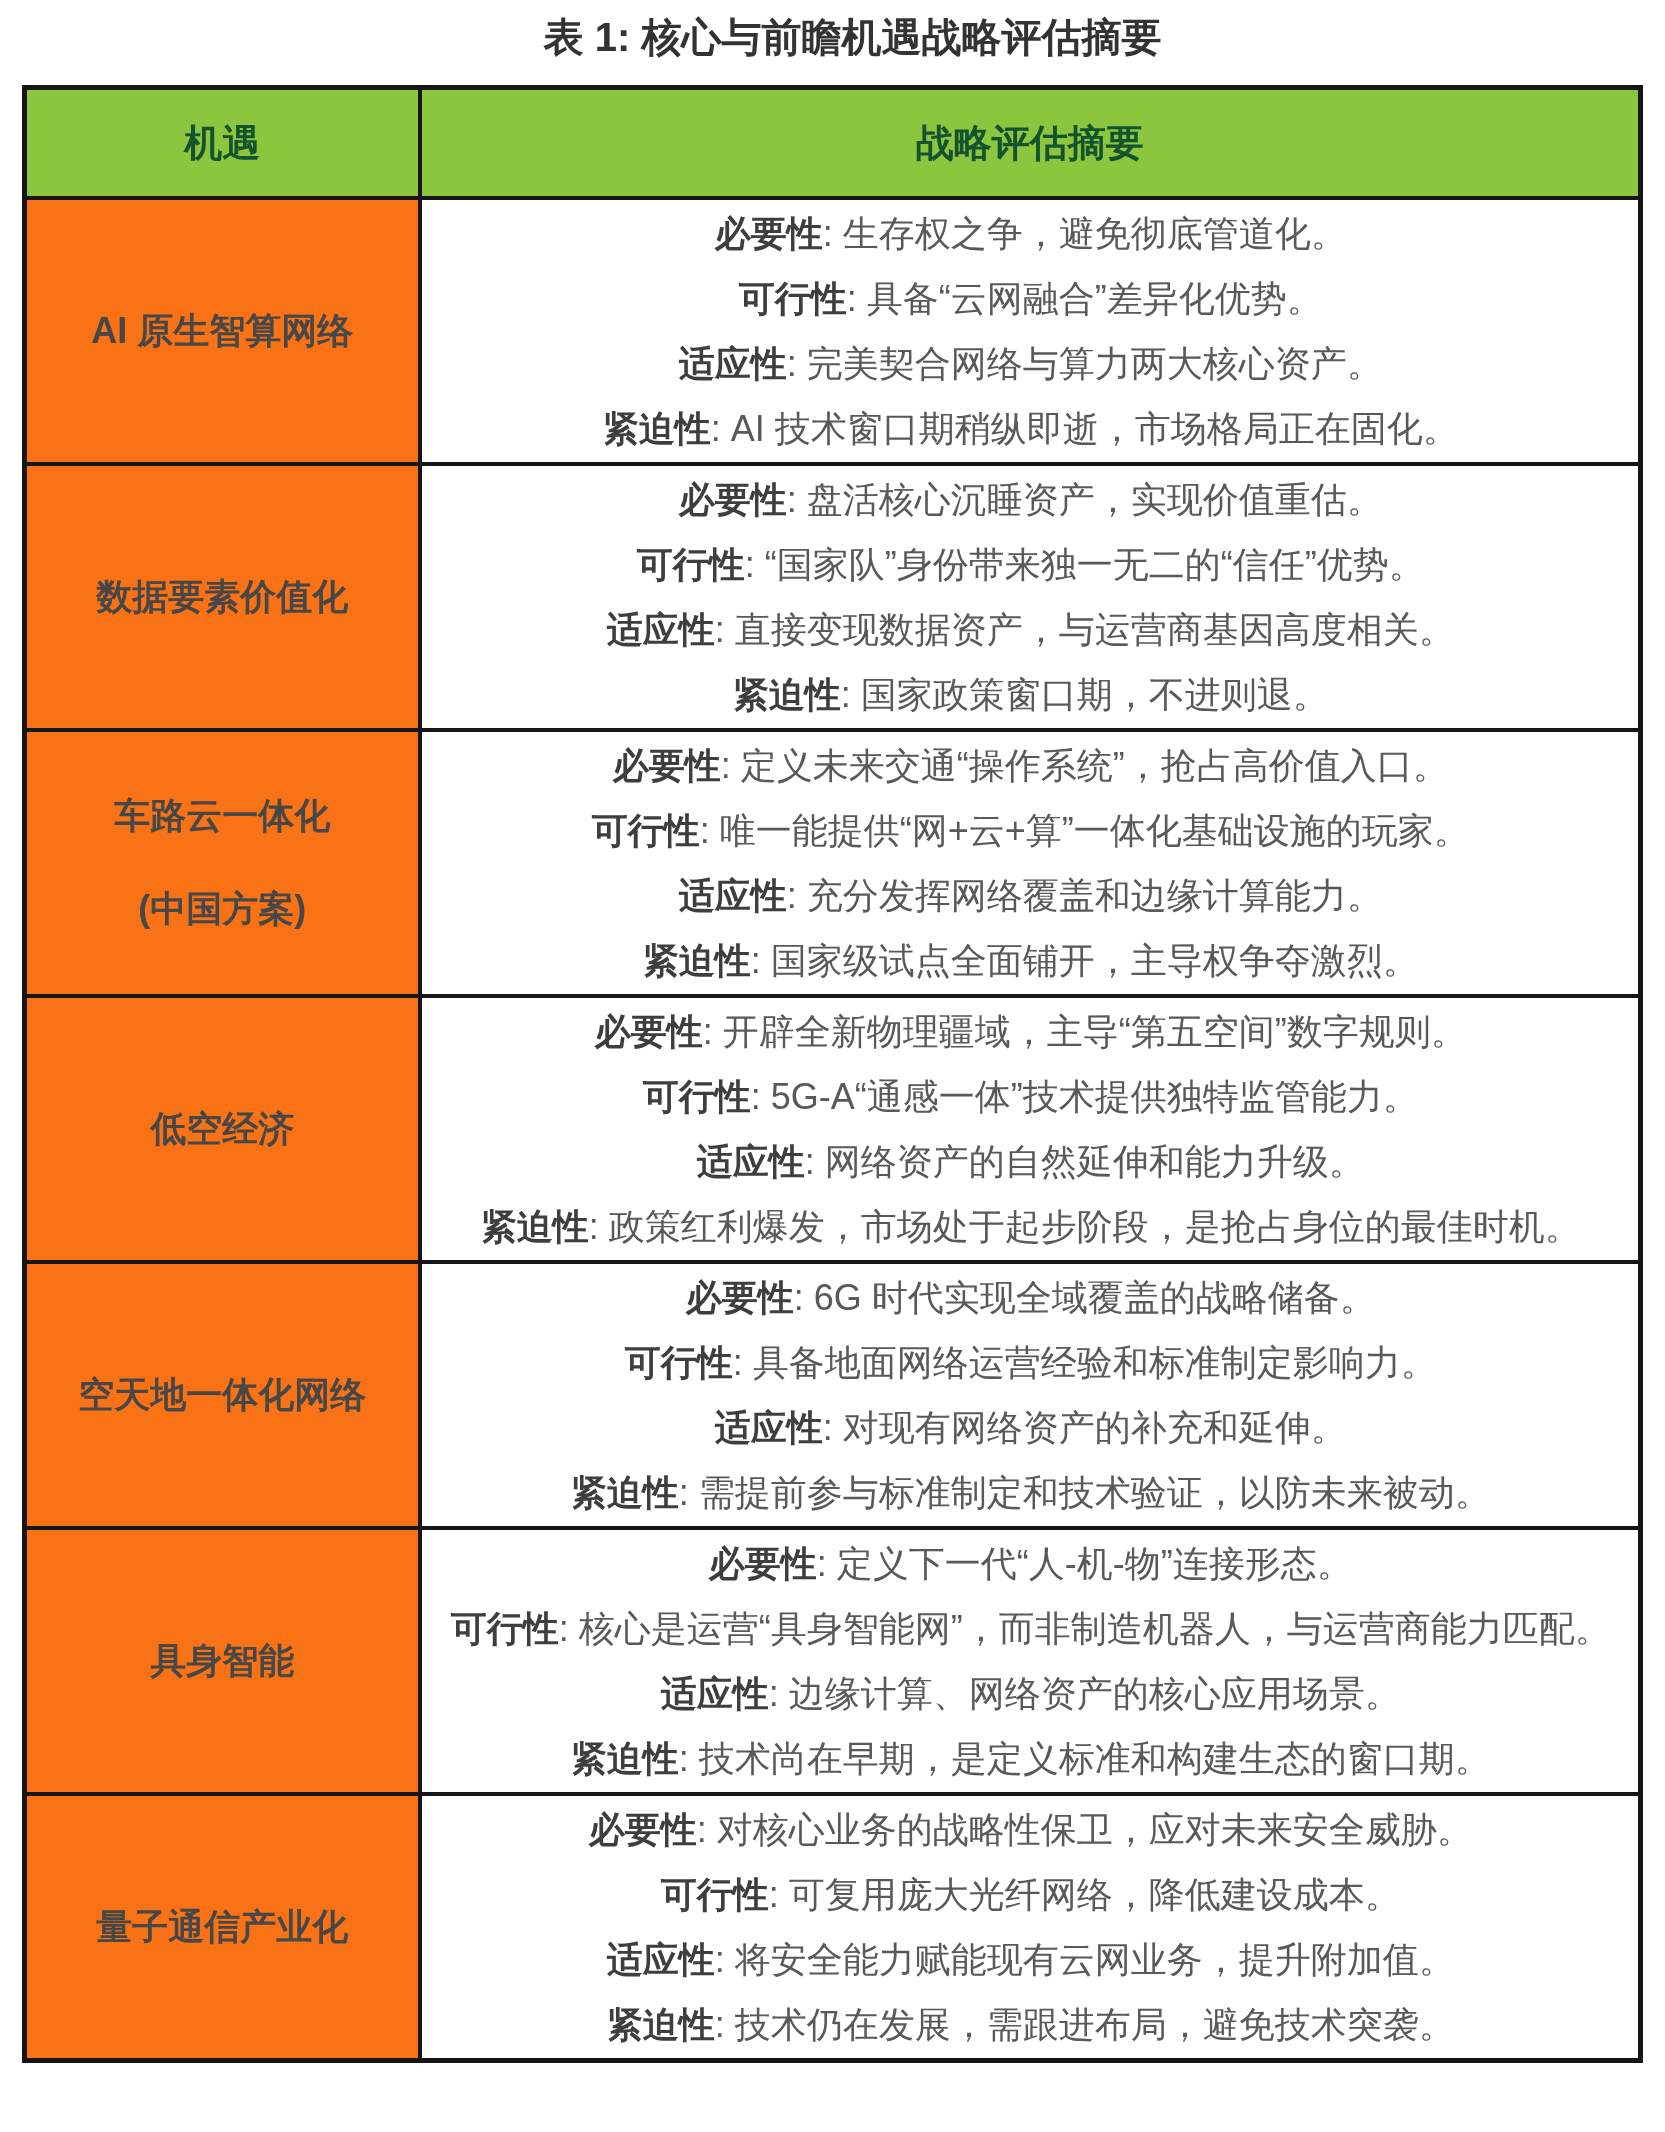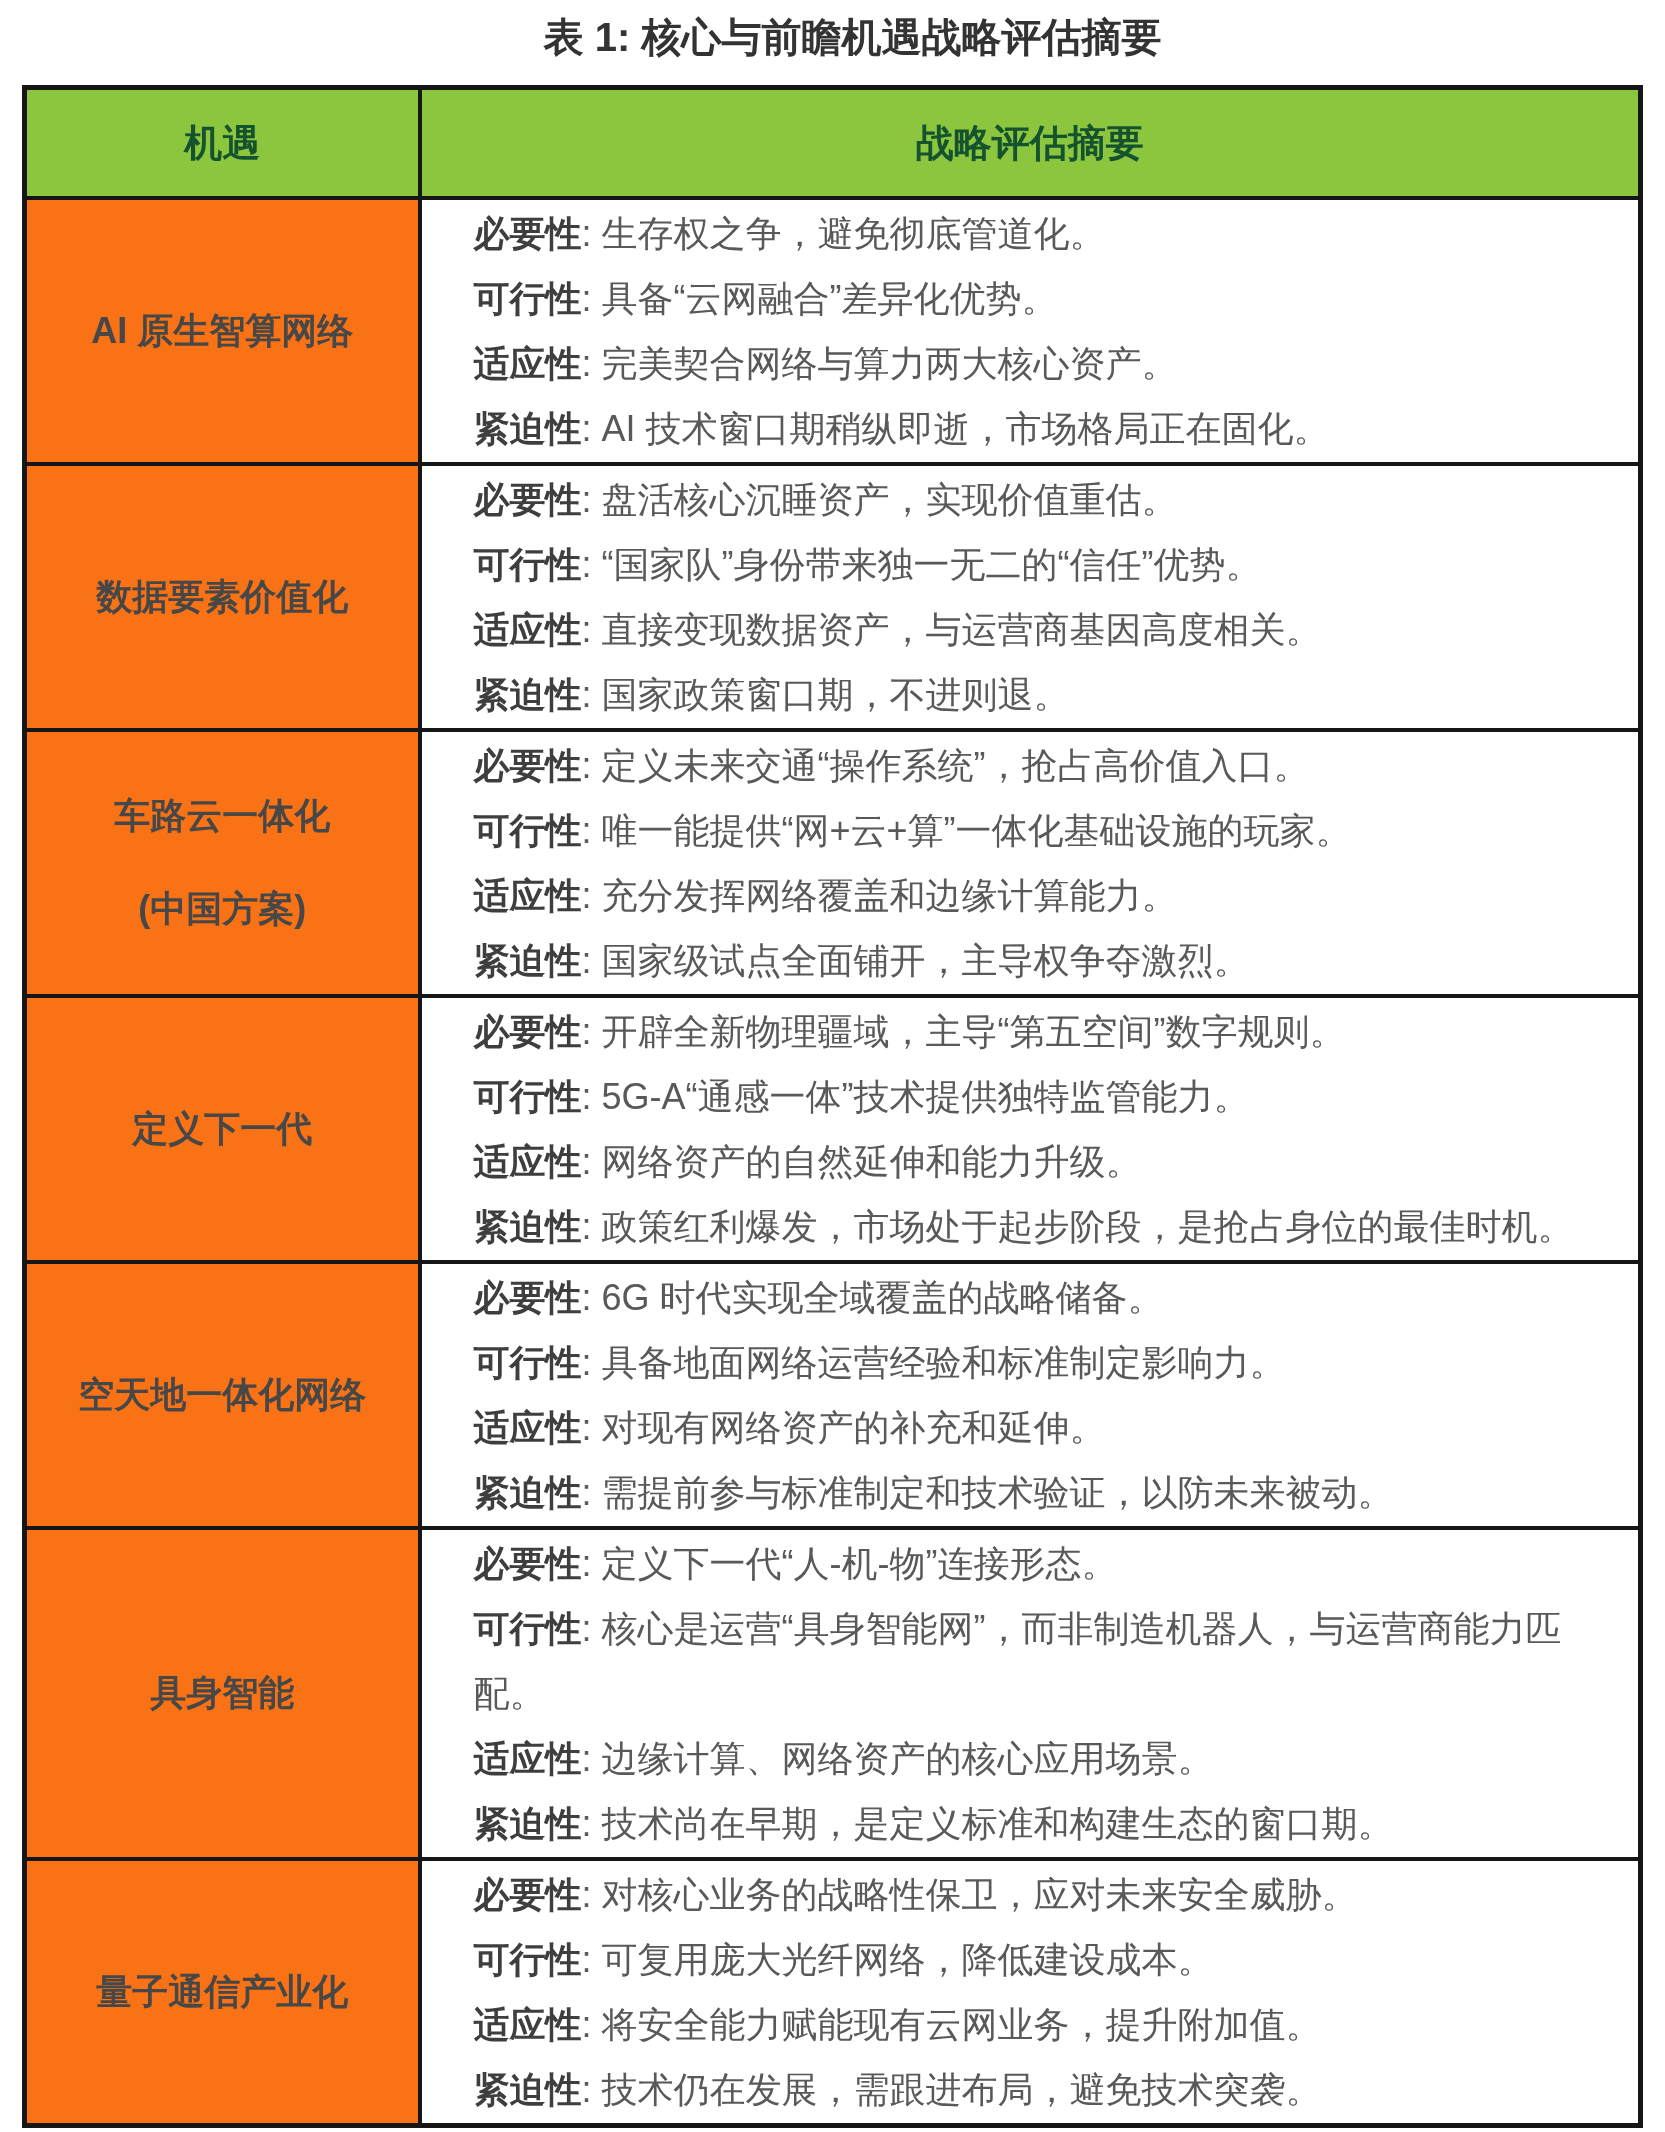--- a/index.html
+++ b/index.html
@@ -48,22 +48,21 @@
   .opp-line + .opp-line { margin-top:44px; }
   td.desc {
     vertical-align:middle;
     padding:1px 24px 1px 26px;
     background:#ffffff;
   }
   .line {
     font-size:36px;
     line-height:65px;
     color:#595959;
-    text-align:left;
-    margin-left:26px;
+    text-align:center;
   }
   .line b { color:#3E3E3E; font-weight:bold; }
 </style>
 </head>
 <body>
 
 <div class="page-title">表 1: 核心与前瞻机遇战略评估摘要</div>
 
 <table class="assess">
   <colgroup>
@@ -109,21 +108,21 @@
     <td class="desc">
           <div class="line"><b>必要性</b><span>: </span><span>定义未来交通“操作系统”，抢占高价值入口。</span></div>
           <div class="line"><b>可行性</b><span>: </span><span>唯一能提供“网+云+算”一体化基础设施的玩家。</span></div>
           <div class="line"><b>适应性</b><span>: </span><span>充分发挥网络覆盖和边缘计算能力。</span></div>
           <div class="line"><b>紧迫性</b><span>: </span><span>国家级试点全面铺开，主导权争夺激烈。</span></div>
         </td>
   </tr>
 
   <tr>
     <td class="opp">
-          <div class="opp-line">定义下一代</div>
+          <div class="opp-line">低空经济</div>
         </td>
     <td class="desc">
           <div class="line"><b>必要性</b><span>: </span><span>开辟全新物理疆域，主导“第五空间”数字规则。</span></div>
           <div class="line"><b>可行性</b><span>: </span><span>5G-A“通感一体”技术提供独特监管能力。</span></div>
           <div class="line"><b>适应性</b><span>: </span><span>网络资产的自然延伸和能力升级。</span></div>
           <div class="line"><b>紧迫性</b><span>: </span><span>政策红利爆发，市场处于起步阶段，是抢占身位的最佳时机。</span></div>
         </td>
   </tr>
 
   <tr>

